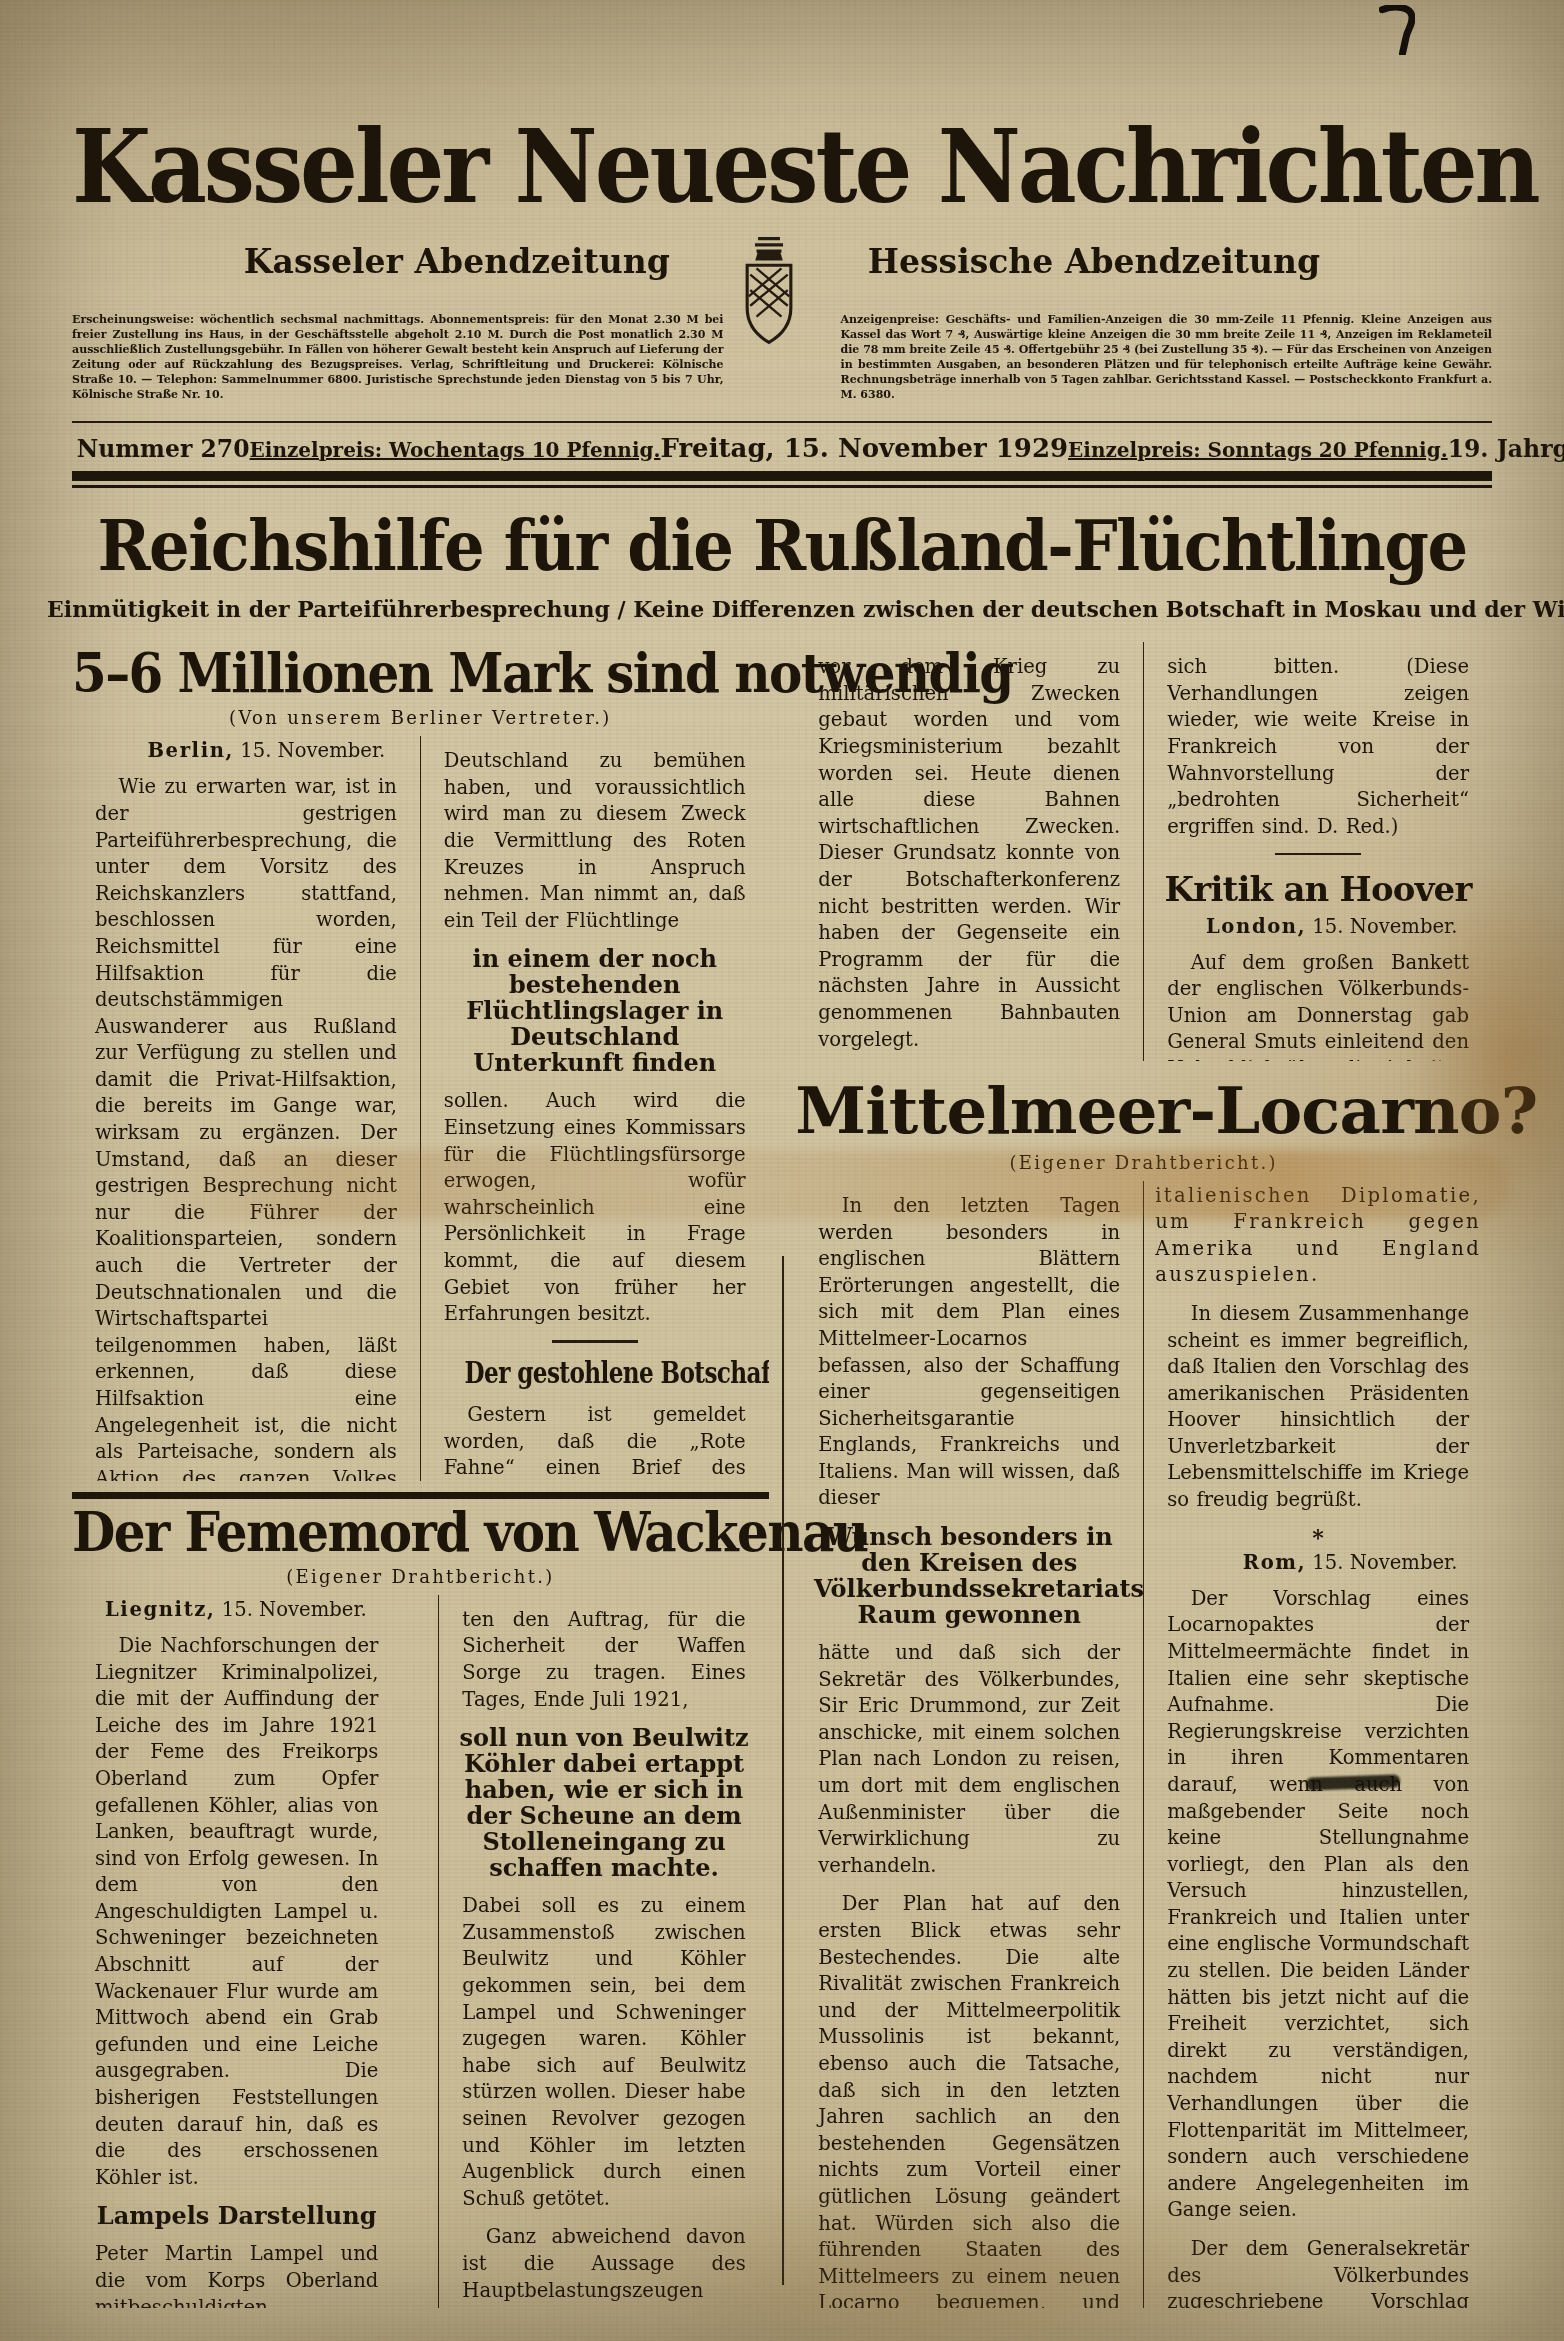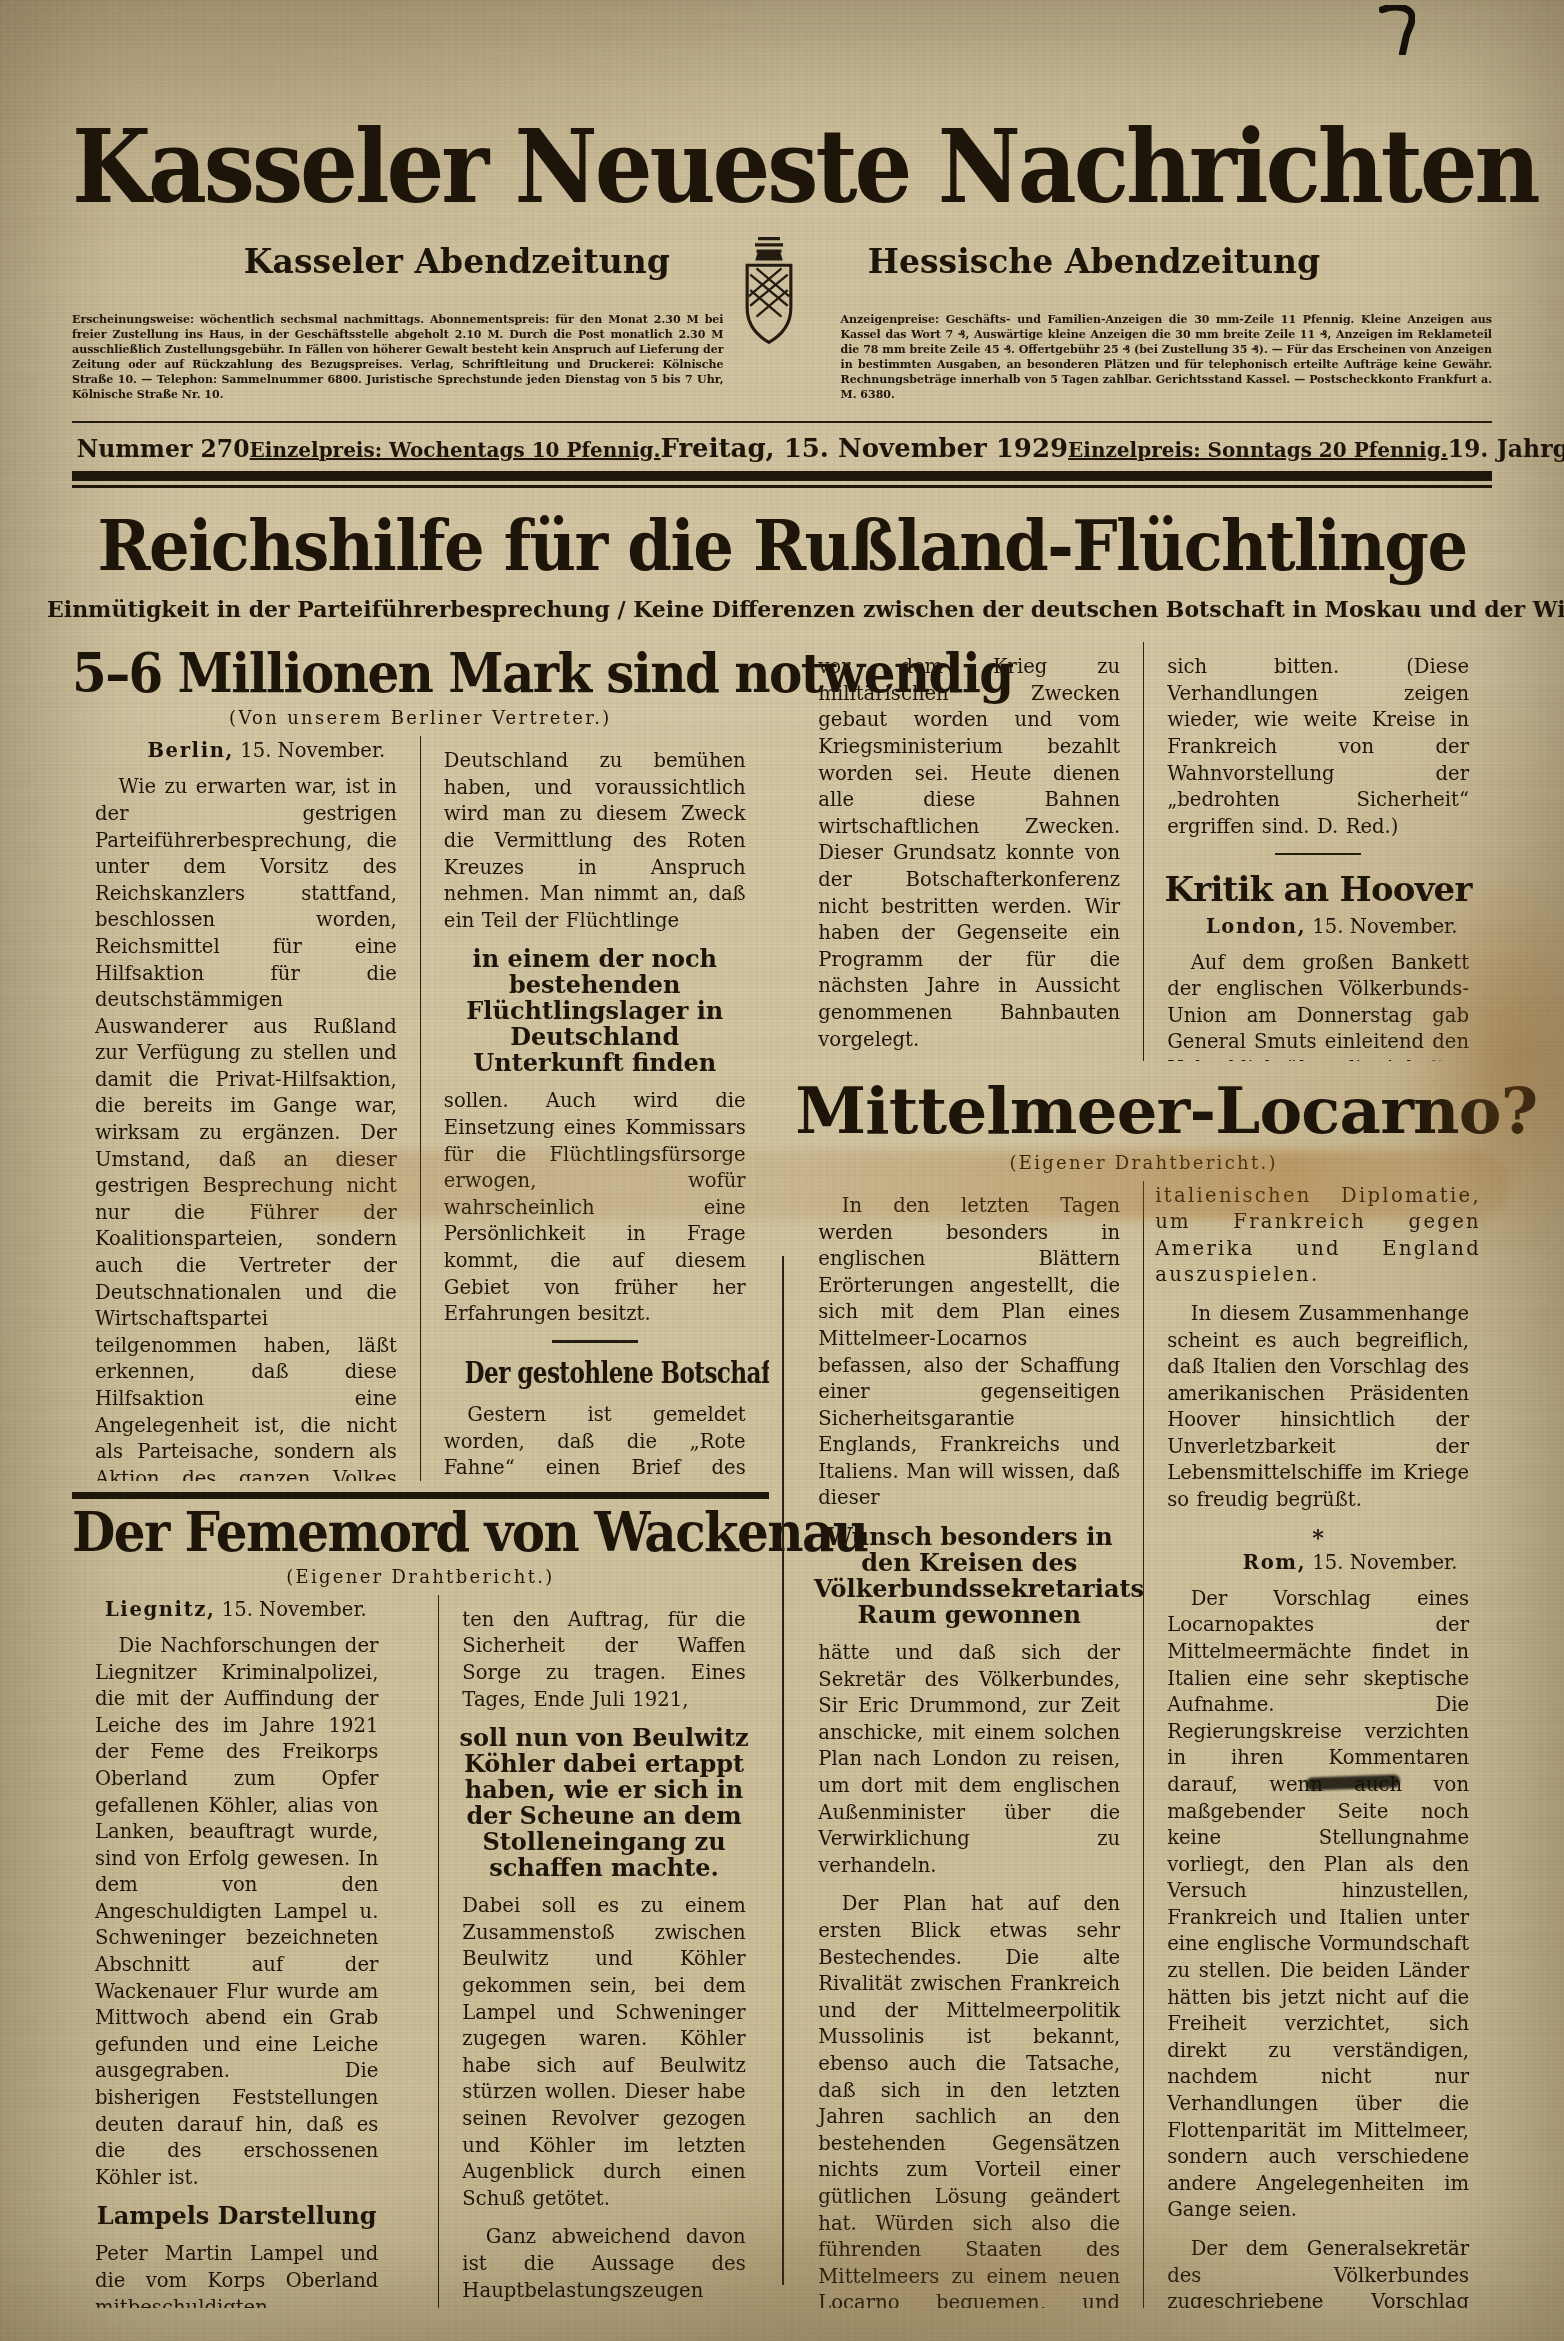--- a/index.html
+++ b/index.html
@@ -218,21 +218,21 @@
               <p class="para">In den letzten Tagen werden besonders in englischen Blättern Erörterungen angestellt, die sich mit dem Plan eines Mittelmeer-Locarnos befassen, also der Schaffung einer gegenseitigen Sicherheitsgarantie Englands, Frankreichs und Italiens. Man will wissen, daß dieser</p>
               <p class="subhead">Wunsch besonders in den Kreisen des Völkerbundssekretariats Raum gewonnen</p>
               <p class="para ni">hätte und daß sich der Sekretär des Völkerbundes, Sir Eric Drummond, zur Zeit anschicke, mit einem solchen Plan nach London zu reisen, um dort mit dem englischen Außenminister über die Verwirklichung zu verhandeln.</p>
               <p class="para">Der Plan hat auf den ersten Blick etwas sehr Bestechendes. Die alte Rivalität zwischen Frankreich und der Mittelmeerpolitik Mussolinis ist bekannt, ebenso auch die Tatsache, daß sich in den letzten Jahren sachlich an den bestehenden Gegensätzen nichts zum Vorteil einer gütlichen Lösung geändert hat. Würden sich also die führenden Staaten des Mittelmeers zu einem neuen Locarno bequemen, und würde England sich dazu hergeben, die bestehenden Verträge zu garantieren, dann wäre tatsächlich eine Befriedung der Gegensätze in der Mittelmeerpolitik hergestellt. England würde in einem solchen Fall die französische Flotte vor einem italienischen Angriff oder die italienische vor einem französischen Angriff zu schützen haben. Nun weiß man aber doch, daß schon die Garantie Englands im bestehenden Locarno-Vertrag innerhalb der politischen Kreise Englands recht wenig Beifall gefunden hat. Da eine solche Garantie die englische Politik an bestimmte Verpflichtungen des Kontinents bindet, so befürchten auch weite Kreise in England, daß eine solche Bindung auf die größte Gefahr des englisch-großbritannischen Imperiums hinauslaufen kann. Es ist also</p>
             </div>
 
         </div>
         <div class="col">
           <div>
               <p class="sperr">italienischen Diplomatie, um Frankreich gegen Amerika und England auszuspielen.</p>
-              <p class="para">In diesem Zusammenhange scheint es auch begreiflich, daß Italien den Vorschlag des amerikanischen Präsidenten Hoover hinsichtlich der Unverletzbarkeit der Lebensmittelschiffe im Kriege so freudig begrüßt.</p>
+              <p class="para">In diesem Zusammenhange scheint es immer begreiflich, daß Italien den Vorschlag des amerikanischen Präsidenten Hoover hinsichtlich der Unverletzbarkeit der Lebensmittelschiffe im Kriege so freudig begrüßt.</p>
               <p class="star">*</p>
               <p class="dateline"><span class="city">Rom,</span> 15. November.</p>
               <p class="para">Der Vorschlag eines Locarnopaktes der Mittelmeermächte findet in Italien eine sehr skeptische Aufnahme. Die Regierungskreise verzichten in ihren Kommentaren darauf, wenn auch von maßgebender Seite noch keine Stellungnahme vorliegt, den Plan als den Versuch hinzustellen, Frankreich und Italien unter eine englische Vormundschaft zu stellen. Die beiden Länder hätten bis jetzt nicht auf die Freiheit verzichtet, sich direkt zu verständigen, nachdem nicht nur Verhandlungen über die Flottenparität im Mittelmeer, sondern auch verschiedene andere Angelegenheiten im Gange seien.</p>
               <p class="para">Der dem Generalsekretär des Völkerbundes zugeschriebene Vorschlag hätte nur das praktische Ergebnis, England zum Schiedsrichter und Schutzherrn über Italien und Frankreich zu machen. Sir Eric Drummond sei zwar Generalsekretär des Völkerbundes, aber er sei vor allem Engländer und scheine das nicht vergessen zu haben. Dieser Mittelmeerpakt scheine übrigens nur an eine Sicherung gegen Italien gedacht zu sein. Man habe dabei wohl vergessen, so heißt es, daß die alten Verträge gar nicht imstande gewesen seien, den Geist von Locarno wieder aufleben zu lassen, der sich immer mehr zu verflüchtigen beginne.</p>
             </div>
 
         </div>
       </div>
     </div>
   </main>

